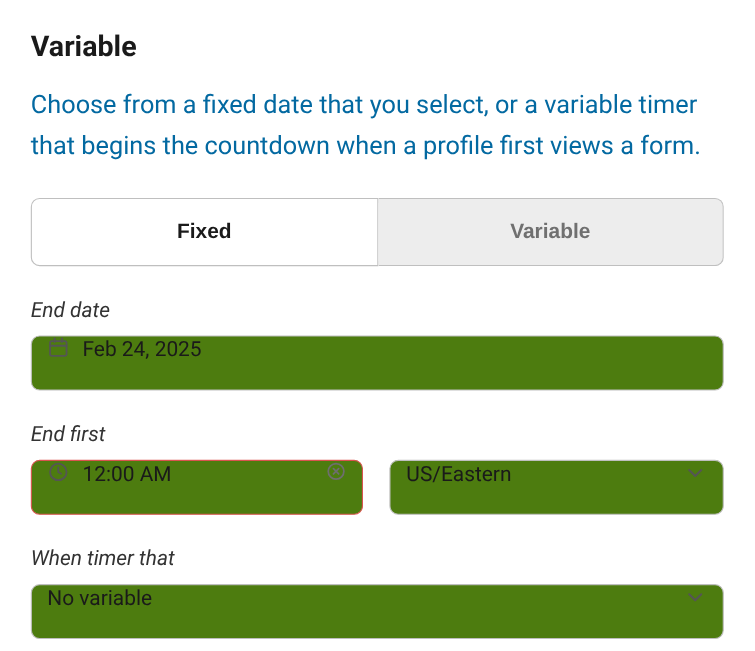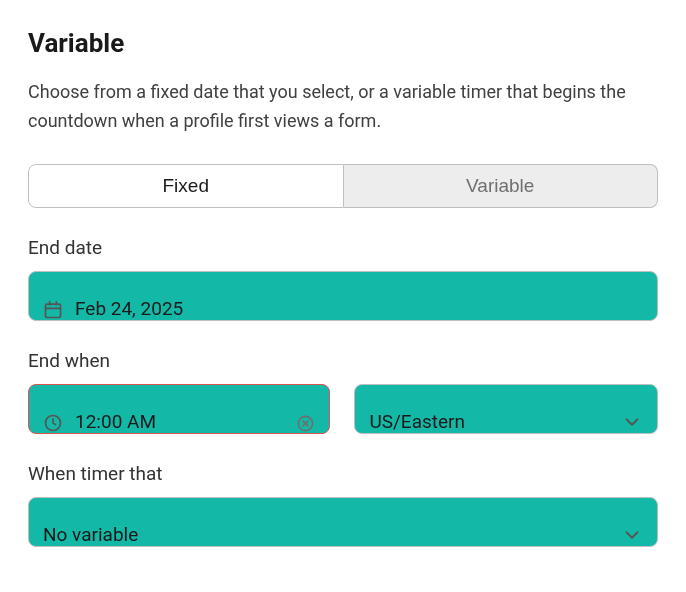--- a/index.html
+++ b/index.html
@@ -14,77 +14,79 @@
       padding: 28px;
       color: #1a1a1a;
       background: #fff;
     }
     .page-title {
       font-size: 26px;
       font-weight: 700;
       margin-bottom: 20px;
     }
     .description {
-      font-size: 18px;
+      font-size: 23px;
       line-height: 1.6;
-      color: #404040;
+      color: #0369a1;
       margin-bottom: 28px;
     }
     .segmented {
       display: flex;
       width: 100%;
       margin-bottom: 28px;
     }
     .segmented-btn {
       flex: 1;
-      height: 44px;
+      height: 62px;
       border: 1px solid #bfbfbf;
       background: #fff;
       font-size: 19px;
       color: #1a1a1a;
       cursor: pointer;
       display: flex;
       align-items: center;
       justify-content: center;
+      font-weight: bold;
     }
     .segmented-btn.left {
       border-radius: 8px 0 0 8px;
     }
     .segmented-btn.right {
       border-radius: 0 8px 8px 0;
       border-left: none;
       align-items: center;
     }
     .segmented-btn.inactive {
       background: #ededed;
       color: #707070;
     }
     .field-label {
       font-size: 19px;
       color: #333;
       margin-bottom: 12px;
+      font-style: italic;
     }
     .input-row {
       display: flex;
       gap: 24px;
       margin-bottom: 28px;
     }
     .input-stack {
       margin-bottom: 28px;
     }
     .input-stack:last-child {
       margin-bottom: 0;
     }
     .control {
       height: 50px;
       border: 1px solid #bfbfbf;
       border-radius: 8px;
-      background: #14b8a6;
+      background: #4d7c0f;
       display: flex;
-      align-items: flex-end;
+      align-items: flex-start;
       padding: 0 14px;
       font-size: 19px;
       color: #1a1a1a;
       cursor: pointer;
       position: relative;
       flex: 1;
     }
     .control.error {
       border-color: #d9534f;
     }
@@ -145,21 +147,21 @@
         <line x1="3" y1="10" x2="21" y2="10"></line>
         <line x1="8" y1="2" x2="8" y2="6"></line>
         <line x1="16" y1="2" x2="16" y2="6"></line>
       </svg>
     </span>
     <span class="value">Feb 24, 2025</span>
   </div>
 </div>
 
 <div class="input-stack">
-  <div class="field-label">End when</div>
+  <div class="field-label">End first</div>
   <div class="input-row" style="margin-bottom:0;">
     <div class="control error time-wrap">
       <span class="leading-icon">
         <svg width="20" height="20" viewBox="0 0 24 24" fill="none" stroke="currentColor" stroke-width="2" stroke-linecap="round" stroke-linejoin="round">
           <circle cx="12" cy="12" r="9"></circle>
           <polyline points="12 7 12 12 15 14"></polyline>
         </svg>
       </span>
       <span class="value">12:00 AM</span>
       <span class="clear-btn">

